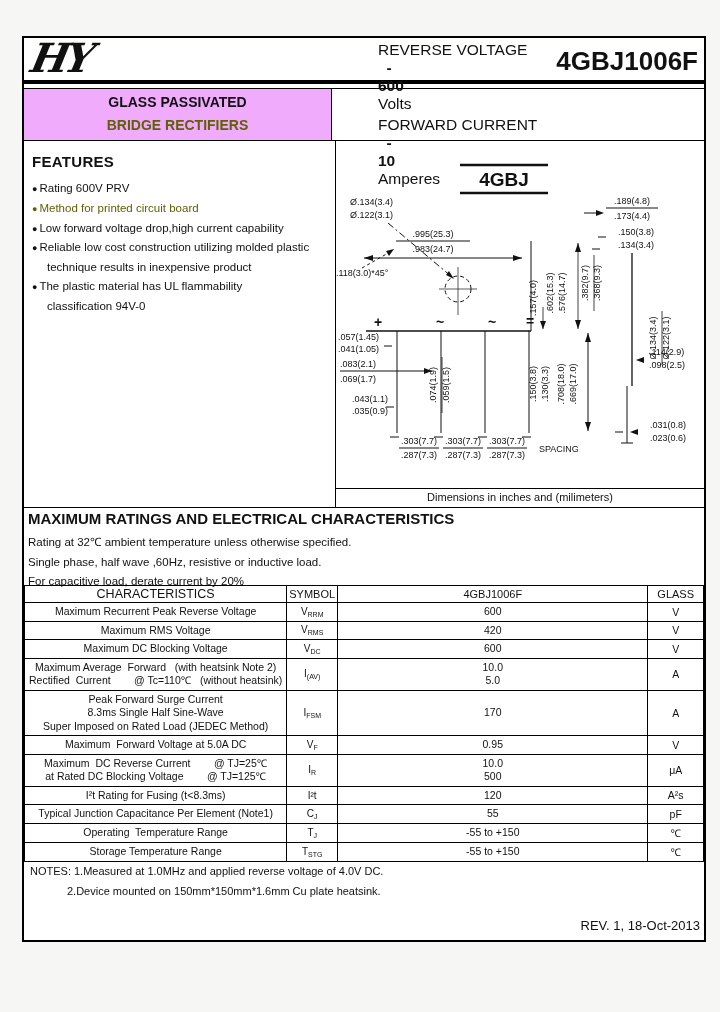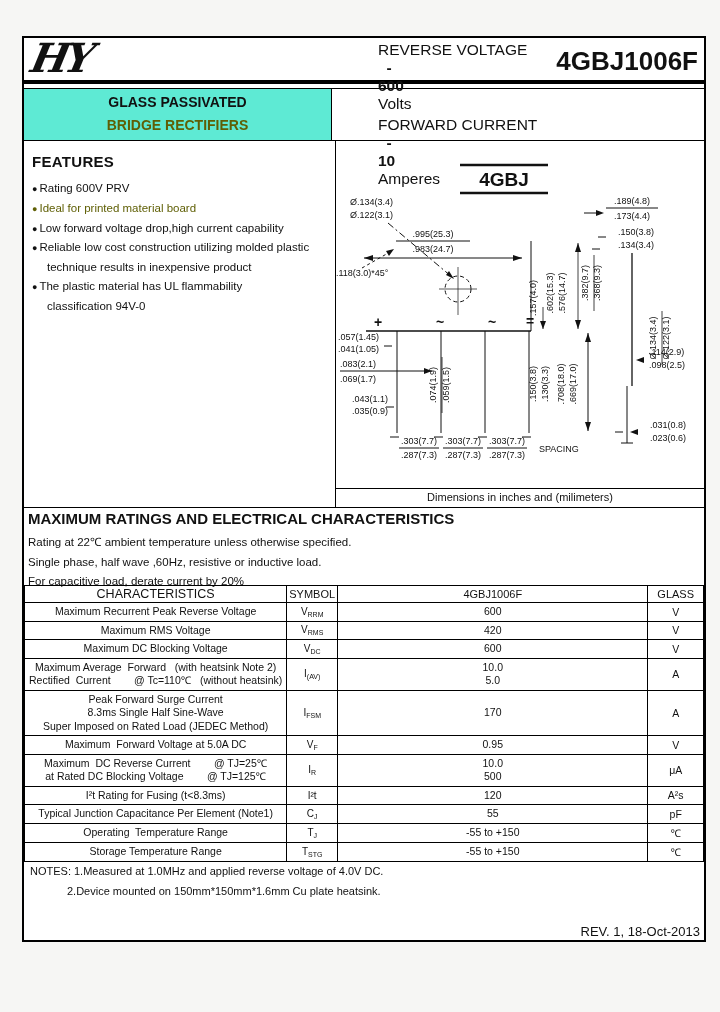--- a/index.html
+++ b/index.html
@@ -14,21 +14,21 @@
   
   .logo {
     position: absolute; left: 8px; top: -2px; font-family: "DejaVu Serif", serif;
     font-style: italic; font-weight: bold; font-size: 40px; letter-spacing: -4px;
     transform: skewX(-12deg); line-height: 44px;
   }
   .part-number { position: absolute; right: 6px; top: 8px; font-size: 26px; font-weight: bold; }
   .rule { position: absolute; left: 0; right: 0; top: 42px; height: 4px; background: #000; }
   
   .spec-box { position: absolute; left: 0; right: 0; top: 50px; height: 53px; border-top: 1px solid #000; border-bottom: 1px solid #000; display: flex; }
-  .spec-left { width: 308px; background: #5eead4; border-right: 1px solid #000; text-align: center; padding-top: 5px; }
+  .spec-left { width: 308px; background: #f0abfc; border-right: 1px solid #000; text-align: center; padding-top: 5px; }
   .spec-left .l1 { font-size: 14px; font-weight: bold; }
   .spec-left .l2 { font-size: 14px; font-weight: bold; color: #5f5f05; margin-top: 7px; }
   .spec-right { flex: 1; display: flex; flex-direction: column; justify-content: center; padding-left: 44px; gap: 3px; }
   .spec-row { display: flex; font-size: 15.5px; align-items: baseline; flex-direction: column; }
   .spec-label { width: 172px; }
   .spec-sep { width: 22px; text-align: center; font-weight: bold; }
   .spec-value { font-weight: bold; }
   .spec-unit { margin-left: 2px; }
   
   .main-box { position: absolute; left: 0; right: 0; top: 103px; height: 367px; border-bottom: 1px solid #000; display: flex; }
@@ -58,21 +58,21 @@
   .ratings td.c-char { text-align: left; }
   .ratings td.c-char div { white-space: pre; line-height: 13.5px; text-align: center; }
   .ratings td.c-sym { text-align: center; font-size: 10px; }
   .ratings td.c-val { text-align: center; }
   .ratings td.c-val div { line-height: 13.5px; }
   .ratings td.c-unit { text-align: center; }
   .sym-sub { font-size: 7px; vertical-align: -2px; }
   
   .notes { position: absolute; left: 6px; top: 823px; font-size: 11px; line-height: 20px; }
   .notes .n2 { margin-left: 37px; }
-  .rev { position: absolute; right: 4px; bottom: 1px; font-size: 13px; }
+  .rev { position: absolute; right: 4px; bottom: 7px; font-size: 13px; }
 </style>
 </head>
 <body>
 
 <div class="page">
 
   <div class="logo">HY</div>
   <div class="part-number">4GBJ1006F</div>
   <div class="rule"></div>
 
@@ -100,21 +100,21 @@
   <div class="main-box">
     <div class="features-col">
       <div class="features-title">FEATURES</div>
       <div>
           <div class="feat-line">
             <span class="bullet">●</span>
             <span>Rating  600V PRV</span>
           </div>
           <div class="feat-line">
             <span class="bullet olive">●</span>
-            <span class="olive">Ideal for printed material board</span>
+            <span class="olive">Method for printed circuit board</span>
           </div>
           <div class="feat-line">
             <span class="bullet">●</span>
             <span>Low forward voltage drop,high current capability</span>
           </div>
           <div class="feat-line">
             <span class="bullet">●</span>
             <span>Reliable low cost construction utilizing molded plastic</span>
           </div>
           <div class="feat-line indent">
@@ -246,21 +246,21 @@
         <line x1="151" y1="307" x2="191" y2="307"></line>
         <text x="171" y="317" text-anchor="middle">.287(7.3)</text>
         <text x="203" y="311">SPACING</text>
       </svg>
       <div class="dim-caption">Dimensions in inches and (milimeters)</div>
     </div>
   </div>
 
   <div class="section">
     <div class="section-title">MAXIMUM RATINGS AND ELECTRICAL CHARACTERISTICS</div>
-    <div class="cond">Rating at 22℃ ambient temperature unless otherwise specified.</div>
+    <div class="cond">Rating at 32℃ ambient temperature unless otherwise specified.</div>
     <div class="cond">Single phase, half wave ,60Hz, resistive or inductive load.</div>
     <div class="cond">For capacitive load, derate current by 20%</div>
   </div>
 
   <table class="ratings">
     <colgroup>
         <col style="width:262px">
         <col style="width:45px">
         <col style="width:317px">
         <col style="width:56px">

